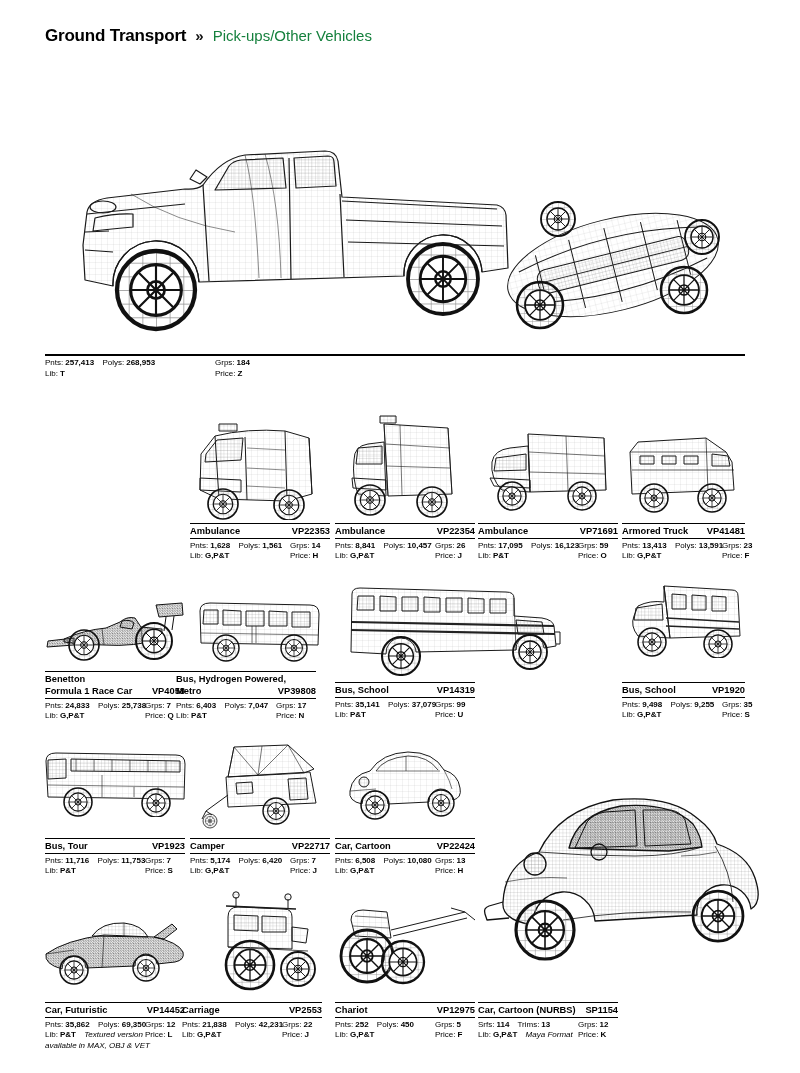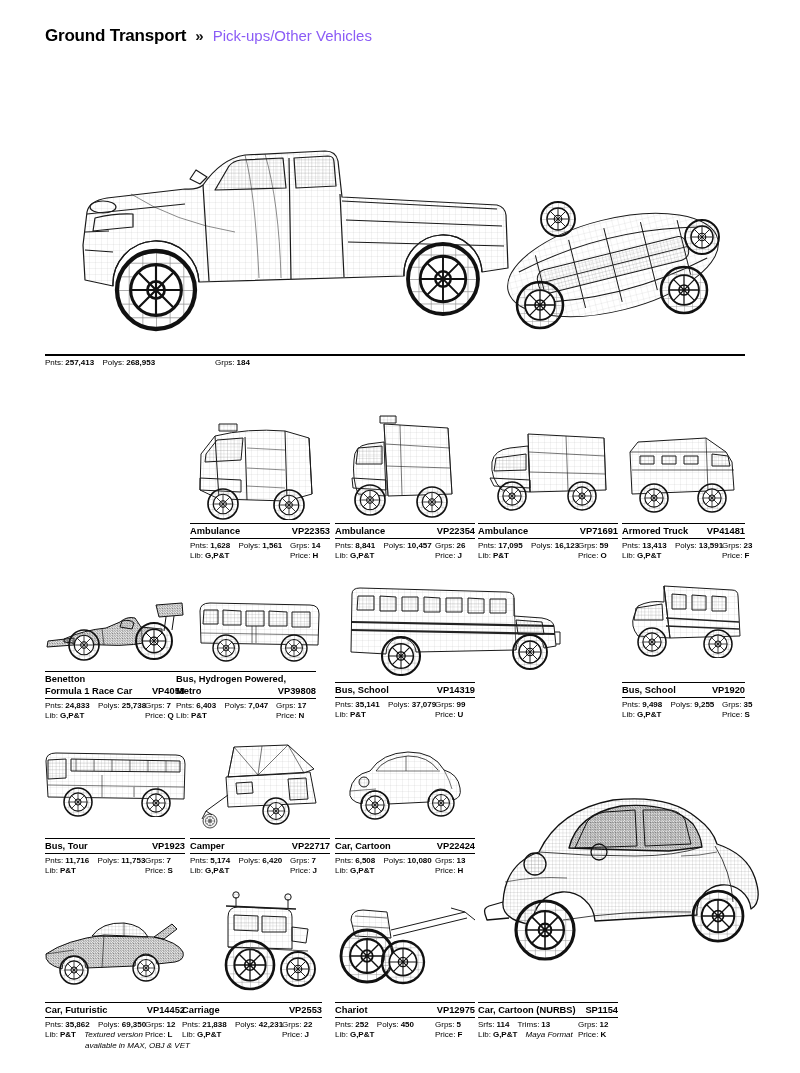--- a/index.html
+++ b/index.html
@@ -1,38 +1,38 @@
 <!DOCTYPE html>
 <html><head>
 <meta charset="utf-8">
 <style>
   *{margin:0;padding:0;box-sizing:border-box}
   html,body{background:#fff}
   body{width:800px;height:1073px;position:relative;font-family:"Liberation Sans",sans-serif;color:#000;overflow:hidden}
   .hdr{position:absolute;left:45px;top:26px;display:flex;align-items:baseline;gap:9px}
   .hdr .sec{font-size:17px;font-weight:bold;letter-spacing:-0.2px}
   .hdr .sep{font-size:15px;font-weight:bold;color:#111}
-  .hdr .sub{font-size:15px;color:#8b5cf6}
+  .hdr .sub{font-size:15px;color:#15803d}
   .img{position:absolute}
   .img svg{width:100%;height:100%;display:block}
   .entry{position:absolute;font-size:8px;line-height:10.5px}
   .hr{border-top:1.2px solid #000}
   .trow{position:relative;display:flex;justify-content:space-between;align-items:baseline;padding:1.5px 0 2px;font-weight:bold;font-size:9.3px;line-height:10px}
   .t2{font-weight:bold;font-size:9.3px;line-height:10px;padding-top:2px}
   .wide .trow{display:block}
   .wide .code{position:absolute;left:170px;top:1.5px}
   .stats{position:relative;padding-top:2px}
   .sline{position:relative;min-height:10.5px;white-space:nowrap}
   .lbl{margin-right:2px}
   .pair{margin-right:6px}
   b{font-weight:bold}
   .rc{position:absolute;left:100px;margin-right:8px}
   .wide .rc{left:170px}
   .it{font-style:italic}
-  .ind{margin-left:40px}
+  .ind{}
 </style>
 </head>
 <body>
 
 <svg width="0" height="0" style="position:absolute" aria-hidden="true">
   <defs>
     <pattern id="mesh" width="6" height="6" patternUnits="userSpaceOnUse">
       <path d="M6 0H0V6" fill="none" stroke="#b9b9b9" stroke-width="0.35"></path>
     </pattern>
     <pattern id="meshF" width="3.5" height="3.5" patternUnits="userSpaceOnUse">
@@ -315,20 +315,24 @@
 
   <div class="entry wide" style="left:45px;top:354px;width:700px">
     <div class="hr"></div>
     <div class="hr"></div>
     <div class="stats">
       <div class="sline">
         <span class="pair"><span class="lbl">Pnts:</span><b>257,413</b></span>
         <span class="pair"><span class="lbl">Polys:</span><b>268,953</b></span>
         <span class="rc pair"><span class="lbl">Grps:</span><b>184</b></span>
       </div>
+      <div class="sline">
+        <span class="pair"><span class="lbl">Lib:</span><b>T</b></span>
+        <span class="rc pair"><span class="lbl">Price:</span><b>Z</b></span>
+      </div>
     </div>
   </div>
 
   <div class="entry" style="left:190px;top:523px;width:140px">
     <div class="hr"></div>
     <div class="trow">
       <span class="title">Ambulance</span>
       <span class="code">VP22353</span>
     </div>
     <div class="hr"></div>

